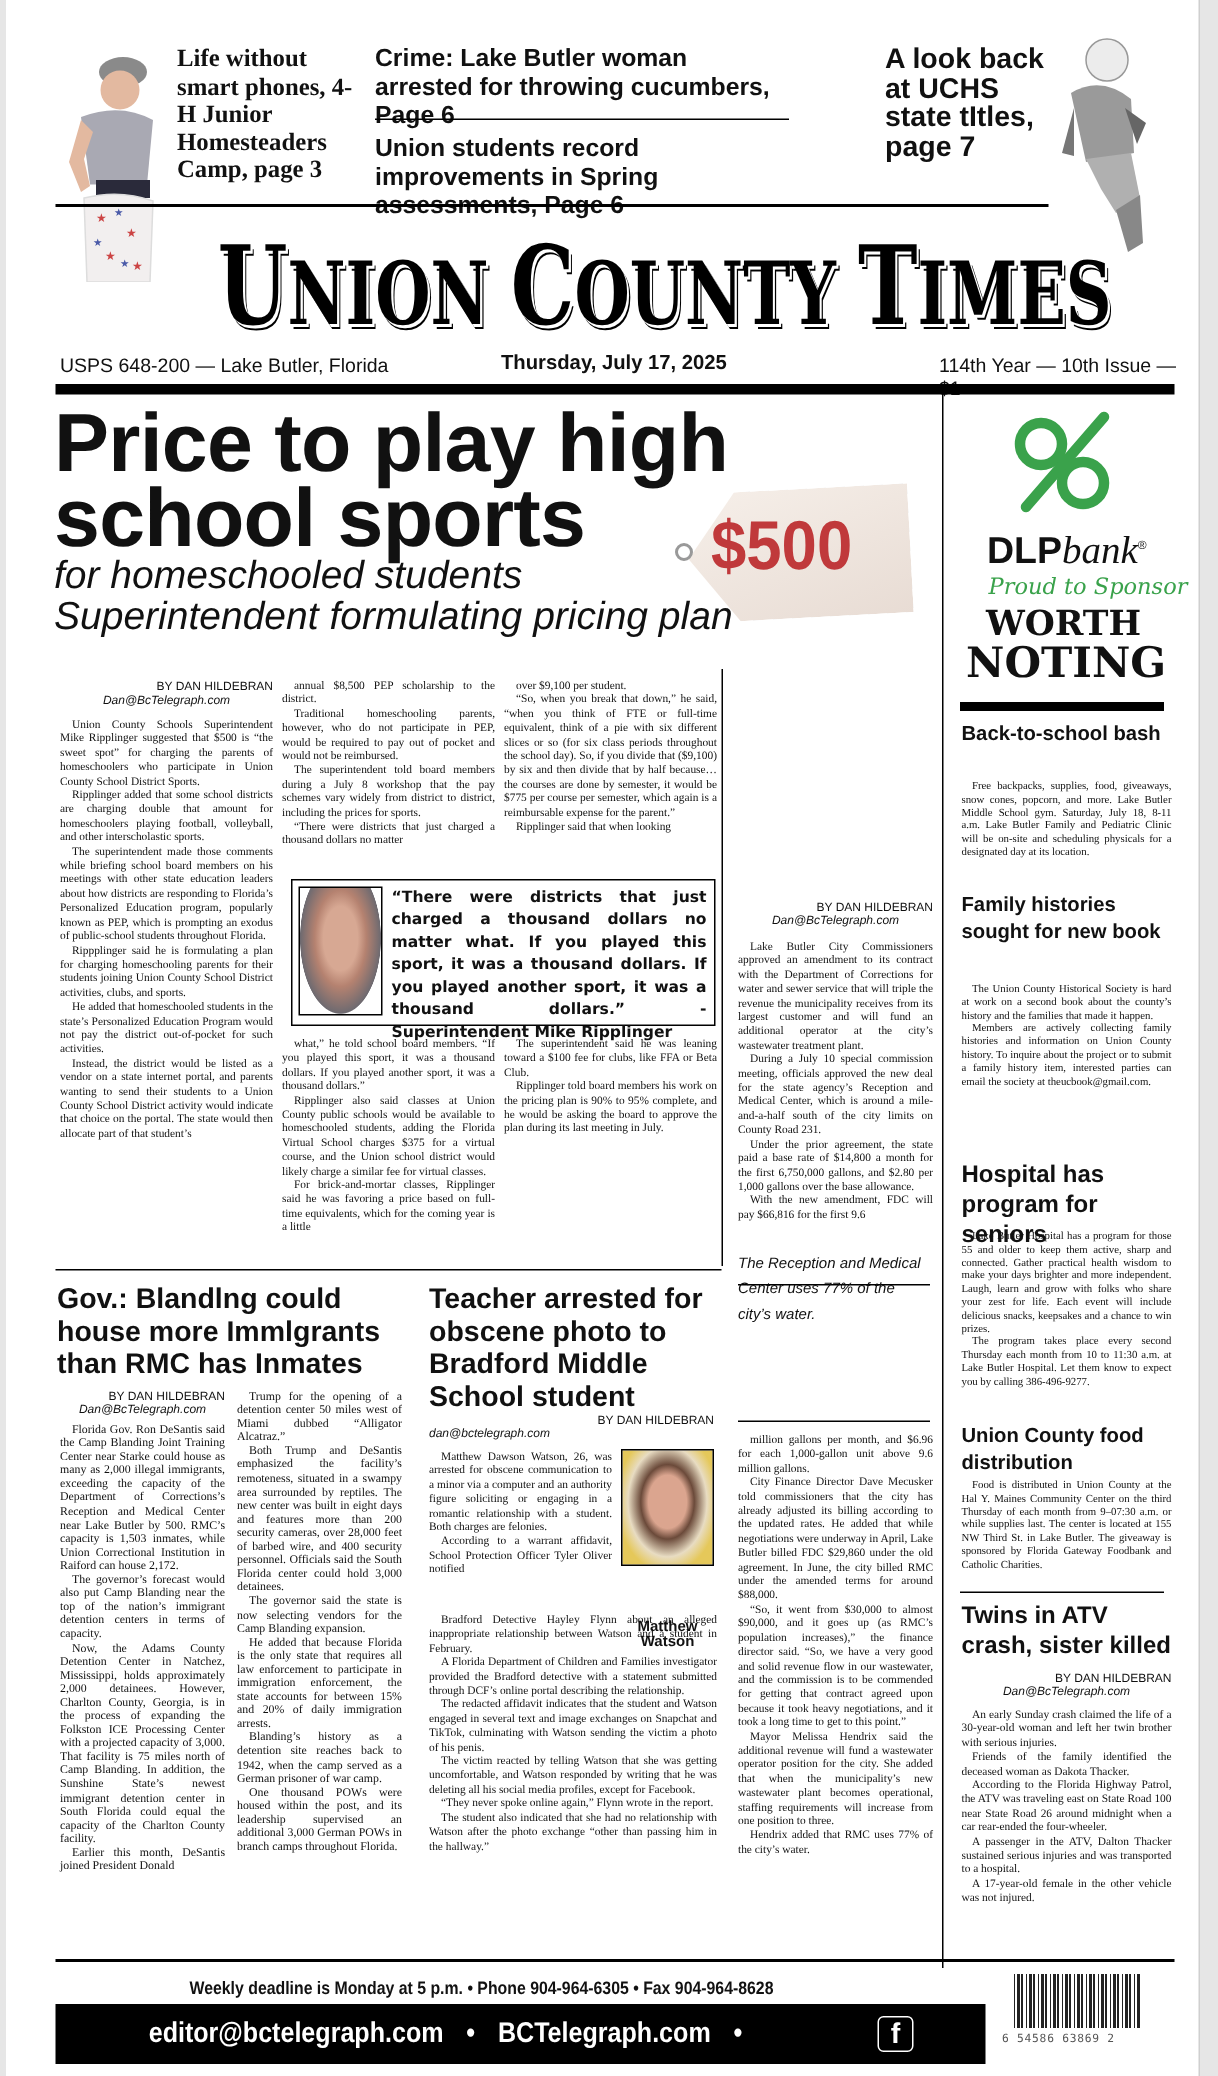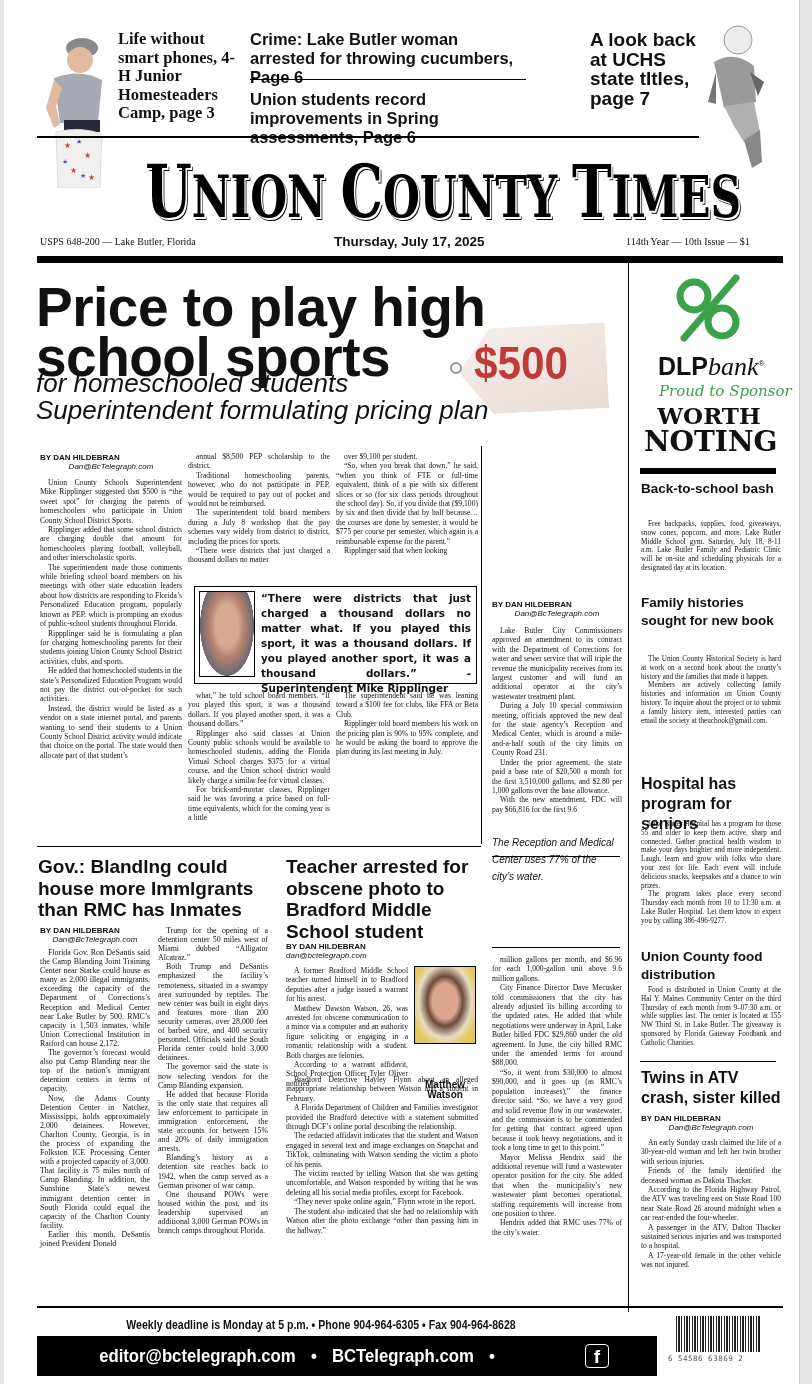--- a/index.html
+++ b/index.html
@@ -13,30 +13,30 @@
   .teaser-left { left: 114px; top: 30px; width: 120px; font-size: 16.5px; font-weight: bold; line-height: 18.5px; }
   .teaser-mid { left: 246px; width: 272px; font-size: 16.5px; font-weight: bold; line-height: 19px; }
   .teaser-right { left: 586px; top: 30px; width: 110px; font-size: 19px; font-weight: bold; line-height: 19.5px; }
   .rule { background: #000; }
 
   .kid { left: 36px; top: 28px; width: 66px; height: 160px; }
   .player { left: 690px; top: 22px; width: 74px; height: 150px; }
 
   .masthead { left: 44px; top: 150px; width: 720px; height: 82px; text-align: center; font-family: "DejaVu Serif", serif; font-weight: bold; font-size: 73px; line-height: 82px; letter-spacing: 0px; color: #000; transform: scaleX(0.73); transform-origin: center; white-space: nowrap; text-shadow: 2px 2px 0 #fff, 3px 3px 0 #000; }
   .masthead .sc { font-size: 58px; }
-  .meta-line { top: 236px; font-family: Liberation Serif, serif; font-size: 10px; }
+  .meta-line { top: 236px; font-family: Liberation Sans, sans-serif; font-size: 13px; }
   .date-line { top: 234px; left: 330px; font-size: 13.5px; font-weight: bold; font-family: "Liberation Sans", sans-serif; }
 
-  .main-head { left: 32px; top: 282px; font-family: "Liberation Sans", sans-serif; font-weight: bold; font-size: 55px; line-height: 50px; letter-spacing: -0.5px; }
+  .main-head { left: 32px; top: 270px; font-family: "Liberation Sans", sans-serif; font-weight: bold; font-size: 55px; line-height: 50px; letter-spacing: -0.5px; }
   .sub-head { left: 32px; top: 370px; font-family: "Liberation Sans", sans-serif; font-style: italic; font-size: 26px; line-height: 27px; }
   .tag { left: 455px; top: 326px; width: 148px; height: 86px; background: linear-gradient(160deg,#f6efe9,#e8dcd4); transform: rotate(-3deg); clip-path: polygon(22% 0,100% 0,100% 100%,22% 100%,0 50%); box-shadow: 0 0 2px #bbb; }
   .tag-hole { left: 446px; top: 362px; width: 12px; height: 12px; border: 2px solid #999; border-radius: 50%; background: #fff; }
   .tag-price { left: 470px; top: 336px; font-family: "Liberation Sans", sans-serif; font-weight: bold; font-size: 46px; color: #c0393b; transform: scaleX(0.92); transform-origin: left; }
 
-  .byline { font-family: "Liberation Sans", sans-serif; font-weight: bold; font-size: 8px; text-align: left; }
+  .byline { font-family: "Liberation Sans", sans-serif; font-weight: normal; font-size: 8px; text-align: right; }
   .email { font-family: "Liberation Sans", sans-serif; font-style: italic; font-size: 8px; text-align: center; }
   .body-text { font-size: 7.6px; line-height: 9.4px; text-align: justify; }
   .body-text p { text-indent: 8px; }
 
   .vline { width: 1px; background: #000; }
   .hline { height: 1px; background: #000; }
 
   .quote-box { left: 190px; top: 586px; width: 283px; height: 98px; border: 1.5px solid #000; background: #fff; }
   .quote-photo { left: 4px; top: 4px; width: 56px; height: 86px; border: 1px solid #000; background: radial-gradient(ellipse at 50% 40%, #d7a893 0 30%, #b58270 45%, #6e6a70 70%, #fff 71%); }
   .quote-text { left: 66px; top: 4px; width: 210px; font-family: "DejaVu Sans", sans-serif; font-weight: bold; font-size: 10.4px; line-height: 15px; text-align: justify; color: #111; }
@@ -184,21 +184,21 @@
 
   <div class="abs hline" style="left:33px; top:846px; width:444px;"></div>
 
   <div class="abs" style="left:488px; top:600px; width:130px;">
     <div class="byline">BY DAN HILDEBRAN</div>
     <div class="email">Dan@BcTelegraph.com</div>
   </div>
   <div class="abs body-text" style="left:488px; top:626px; width:130px;">
       <p>Lake Butler City Commissioners approved an amendment to its contract with the Department of Corrections for water and sewer service that will triple the revenue the municipality receives from its largest customer and will fund an additional operator at the city’s wastewater treatment plant.</p>
       <p>During a July 10 special commission meeting, officials approved the new deal for the state agency’s Reception and Medical Center, which is around a mile-and-a-half south of the city limits on County Road 231.</p>
-      <p>Under the prior agreement, the state paid a base rate of $20,500 a month for the first 3,510,000 gallons, and $2.80 per 1,000 gallons over the base allowance.</p>
+      <p>Under the prior agreement, the state paid a base rate of $14,800 a month for the first 6,750,000 gallons, and $2.80 per 1,000 gallons over the base allowance.</p>
       <p>With the new amendment, FDC will pay $66,816 for the first 9.6</p>
     </div>
   <div class="abs hline" style="left:488px; top:856px; width:128px;"></div>
   <div class="abs pull-quote">The Reception and Medical Center uses 77% of the city’s water.</div>
   <div class="abs hline" style="left:488px; top:947px; width:128px;"></div>
   <div class="abs body-text" style="left:488px; top:955px; width:130px;">
       <p>million gallons per month, and $6.96 for each 1,000-gallon unit above 9.6 million gallons.</p>
       <p>City Finance Director Dave Mecusker told commissioners that the city has already adjusted its billing according to the updated rates. He added that while negotiations were underway in April, Lake Butler billed FDC $29,860 under the old agreement. In June, the city billed RMC under the amended terms for around $88,000.</p>
       <p>“So, it went from $30,000 to almost $90,000, and it goes up (as RMC’s population increases),” the finance director said. “So, we have a very good and solid revenue flow in our wastewater, and the commission is to be commended for getting that contract agreed upon because it took heavy negotiations, and it took a long time to get to this point.”</p>
       <p>Mayor Melissa Hendrix said the additional revenue will fund a wastewater operator position for the city. She added that when the municipality’s new wastewater plant becomes operational, staffing requirements will increase from one position to three.</p>
@@ -228,21 +228,20 @@
     </div>
 
   <div class="abs teach-head">Teacher arrested for obscene photo to Bradford Middle School student</div>
   <div class="abs" style="left:282px; top:942px; width:190px;">
     <div class="byline">BY DAN HILDEBRAN</div>
     <div class="email" style="text-align:left;">dan@bctelegraph.com</div>
   </div>
   <div class="abs mug"></div>
   <div class="abs mug-cap">Matthew Watson</div>
   <div class="abs body-text" style="left:282px; top:966px; width:122px;">
-      <p>A former Bradford Middle School teacher turned himself in to Bradford deputies after a judge issued a warrant for his arrest.</p>
       <p>Matthew Dawson Watson, 26, was arrested for obscene communication to a minor via a computer and an authority figure soliciting or engaging in a romantic relationship with a student. Both charges are felonies.</p>
       <p>According to a warrant affidavit, School Protection Officer Tyler Oliver notified</p>
     </div>
   <div class="abs body-text" style="left:282px; top:1075px; width:192px;">
       <p>Bradford Detective Hayley Flynn about an alleged inappropriate relationship between Watson and a student in February.</p>
       <p>A Florida Department of Children and Families investigator provided the Bradford detective with a statement submitted through DCF’s online portal describing the relationship.</p>
       <p>The redacted affidavit indicates that the student and Watson engaged in several text and image exchanges on Snapchat and TikTok, culminating with Watson sending the victim a photo of his penis.</p>
       <p>The victim reacted by telling Watson that she was getting uncomfortable, and Watson responded by writing that he was deleting all his social media profiles, except for Facebook.</p>
       <p>“They never spoke online again,” Flynn wrote in the report.</p>
       <p>The student also indicated that she had no relationship with Watson after the photo exchange “other than passing him in the hallway.”</p>

